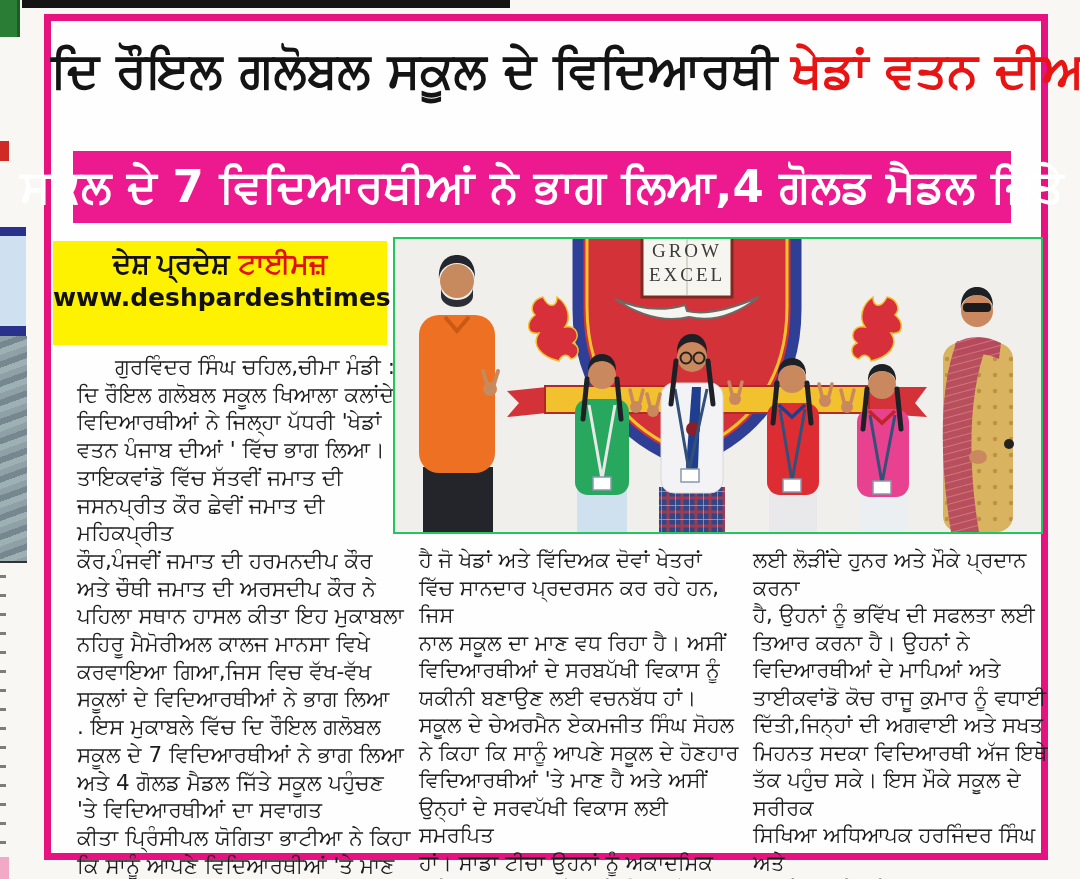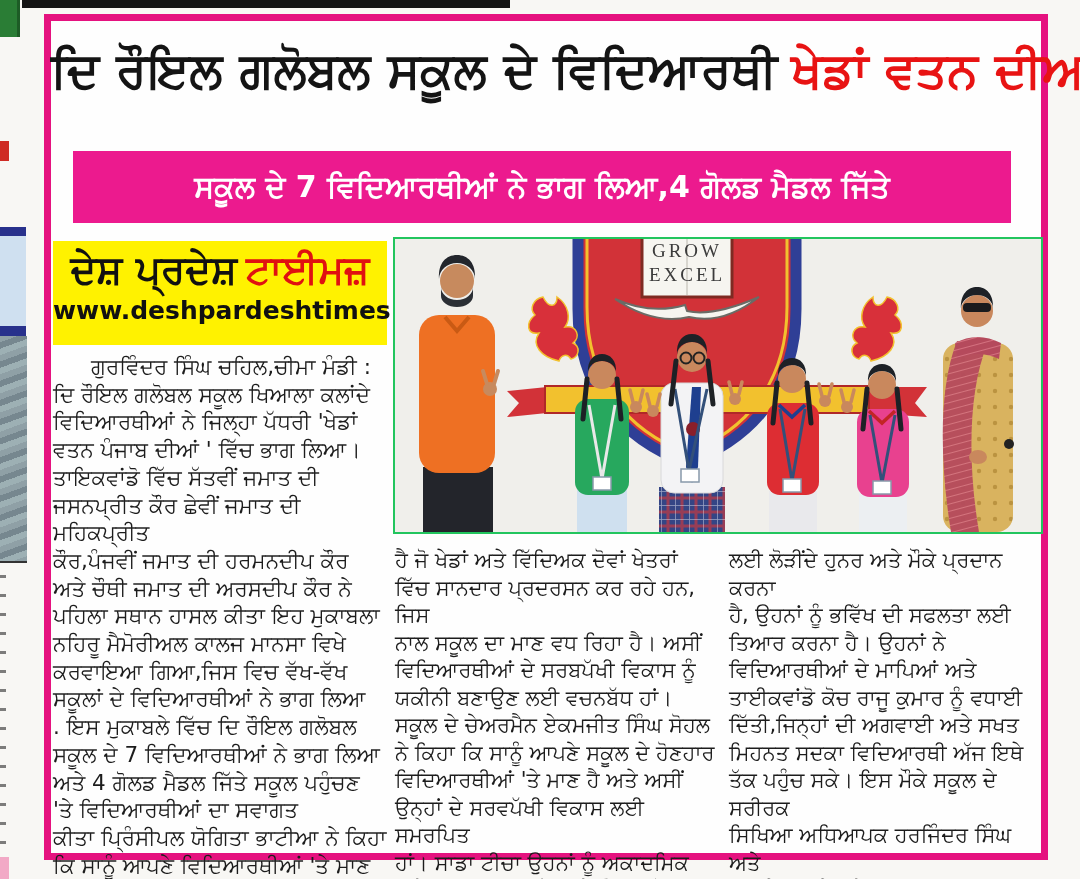--- a/index.html
+++ b/index.html
@@ -31,34 +31,34 @@
   .headline{
     position:absolute;top:12px;left:0;right:0;margin:0;
     text-align:center;font-size:49px;font-weight:bold;line-height:1.55;
     white-space:nowrap;
   }
   .hl-black{color:#141414;}
   .hl-red{color:#e81313;margin-left:14px;}
   .subhead{
     position:absolute;top:130px;left:22px;right:30px;height:72px;
     background:#ec1a8e;color:#ffffff;
-    font-size:30px;font-weight:bold;
+    font-size:45px;font-weight:bold;
     display:flex;align-items:center;justify-content:center;white-space:nowrap;
   }
   .masthead{
     position:absolute;left:2px;top:220px;width:334px;height:104px;
     background:#fff200;text-align:center;box-sizing:border-box;padding-top:7px;
   }
-  .masthead-title{font-size:39px;font-weight:800;line-height:1.15;white-space:nowrap;}
+  .masthead-title{font-size:28px;font-weight:800;line-height:1.15;white-space:nowrap;font-family:Liberation Serif, serif;}
   .mt-black{color:#111111;}
   .mt-red{color:#e01111;margin-left:9px;}
   .masthead-site{font-size:25px;font-weight:bold;color:#111111;margin-top:3px;}
 
   .body-col{
-    position:absolute;color:#1c1c1c;white-space:pre-line;
+    position:absolute;color:#1c1c1c;white-space:pre-line;margin-left:24px;
   }
   .col-left{left:2px;top:332px;width:342px;font-size:21.5px;line-height:27.7px;text-indent:38px;}
   .col-mid{left:344px;top:526px;width:324px;font-size:21px;line-height:27.5px;}
   .col-right{left:678px;top:526px;width:316px;font-size:21px;line-height:27.5px;}
 
   .photo-frame{
     position:absolute;left:342px;top:216px;width:646px;height:293px;
     border:2px solid #22c55e;background:#f0efeb;overflow:hidden;
   }
   .photo-frame svg{display:block;}

